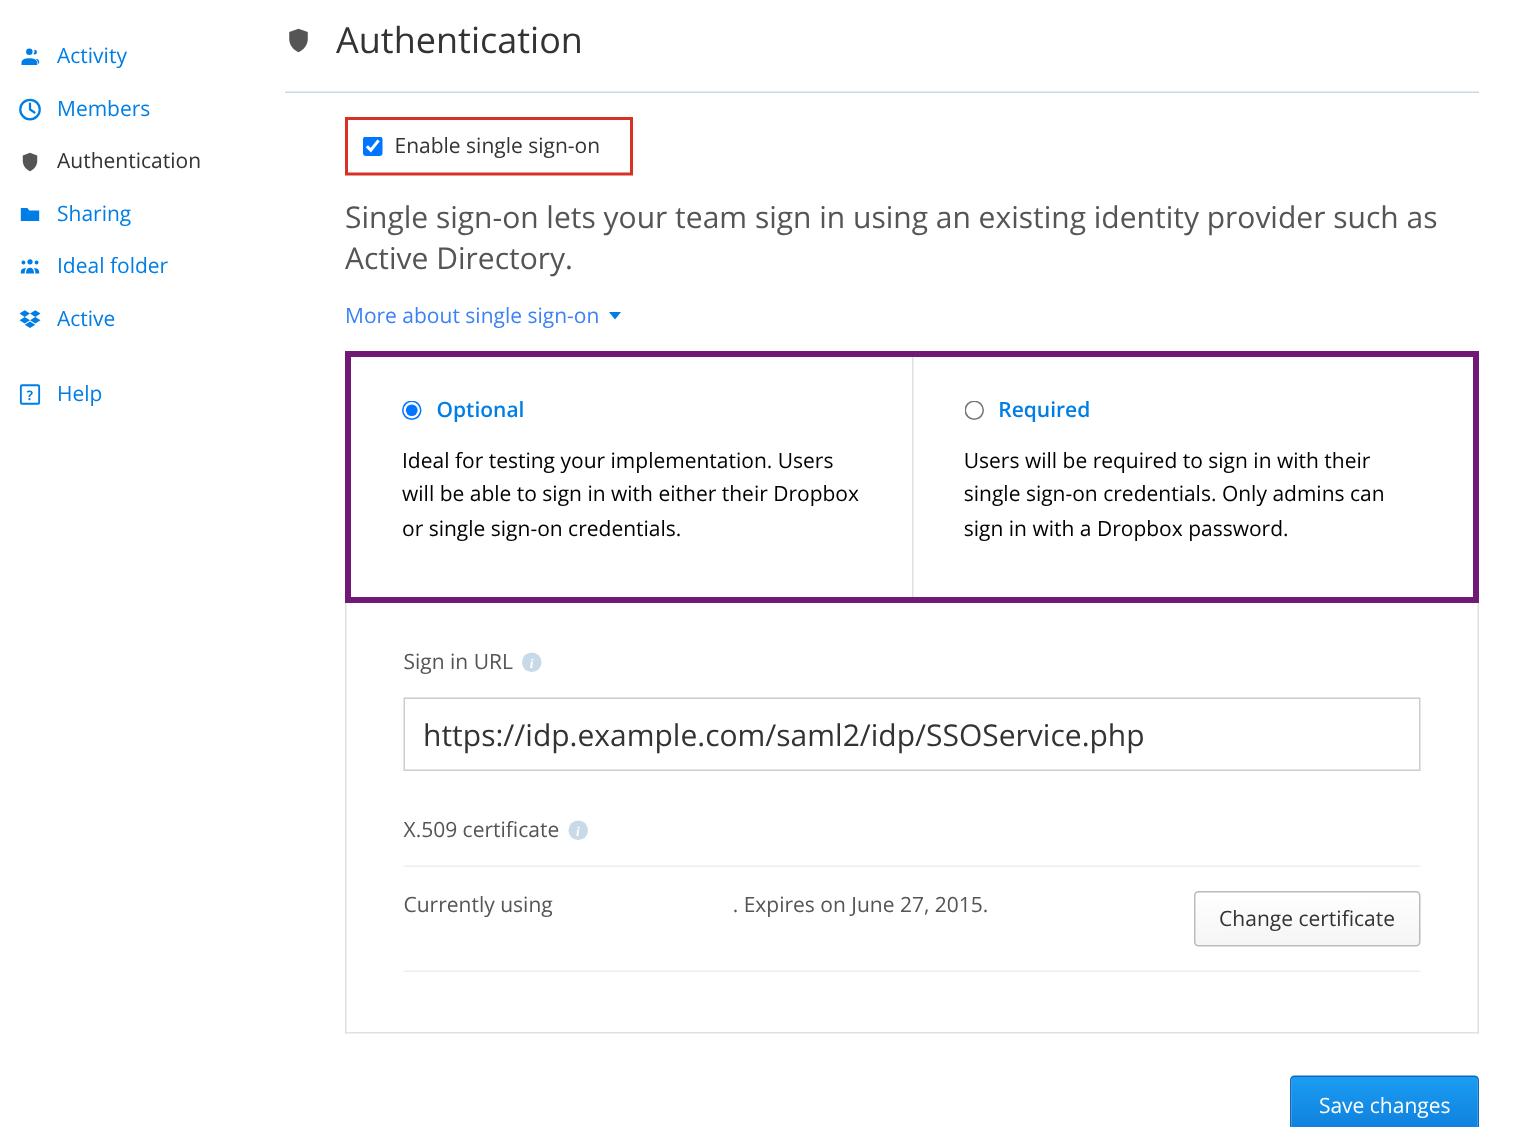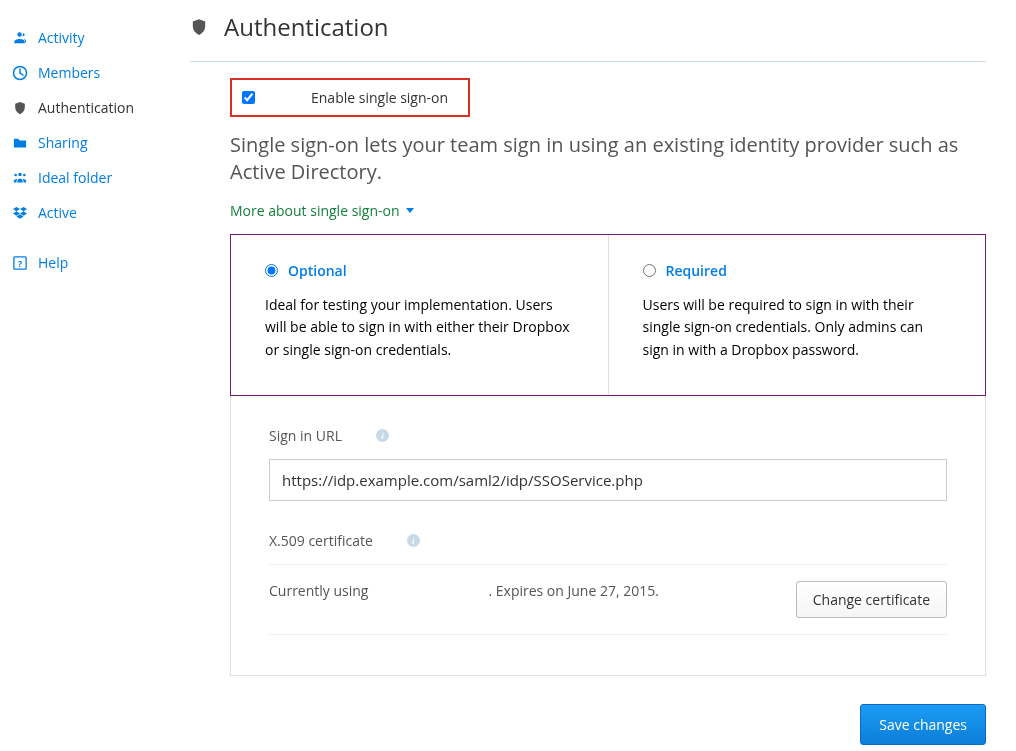--- a/index.html
+++ b/index.html
@@ -63,46 +63,45 @@
   margin-top: 24px;
 }
 .section-title { font-size: 16px; color: #333; font-weight: 400; }
 .help-link { color: #007ee5; text-decoration: none; font-size: 14px; cursor: pointer; }
 .enable-box {
   border: 2px solid #d93025;
   display: inline-flex;
   align-items: center;
   padding: 8px 20px 8px 10px;
   margin: 16px 0 14px 40px;
-  gap: 48px;
 }
 .enable-box input { margin-right: 8px; cursor: pointer; }
 .description {
   margin-left: 40px;
   color: #555;
   font-size: 20px;
 }
 .more-link {
   margin: 16px 0 14px 40px;
-  color: #15803d;
+  color: #3b82f6;
   cursor: pointer;
   font-size: 14px;
   display: inline-flex;
   align-items: center;
 }
 .more-link .triangle {
   margin-left: 6px;
   width: 0; height: 0;
   border-left: 4px solid transparent;
   border-right: 4px solid transparent;
   border-top: 5px solid #007ee5;
 }
 .options-grid {
   display: flex;
-  border: 1px solid #701a75;
+  border: 4px solid #701a75;
   margin-left: 40px;
 }
 .option-cell {
   flex: 1;
   padding: 26px 34px 34px 34px;
 }
 .option-cell:first-child { border-right: 1px solid #e0e0e0; }
 .option-head {
   display: flex;
   align-items: center;
@@ -116,40 +115,39 @@
   border-top: none;
   margin-left: 40px;
   padding: 30px 38px 40px 38px;
 }
 .field-label {
   font-size: 14px;
   color: #555;
   margin-bottom: 14px;
   display: flex;
   align-items: center;
-  gap: 28px;
 }
 .info-icon {
   width: 13px; height: 13px;
   border-radius: 50%;
   background: #c8d9e8;
   color: #fff;
   font-size: 9px;
   font-weight: bold;
   margin-left: 6px;
   display: inline-flex;
   align-items: center;
   justify-content: center;
   font-style: italic;
   font-family: Georgia, serif;
 }
 .text-input {
   width: 100%;
   padding: 10px 12px;
-  font-size: 15px;
+  font-size: 20px;
   border: 1px solid #ccc;
   color: #333;
   margin-bottom: 30px;
   font-family: inherit;
 }
 .cert-row {
   display: flex;
   align-items: flex-start;
   justify-content: space-between;
   padding: 16px 0;

